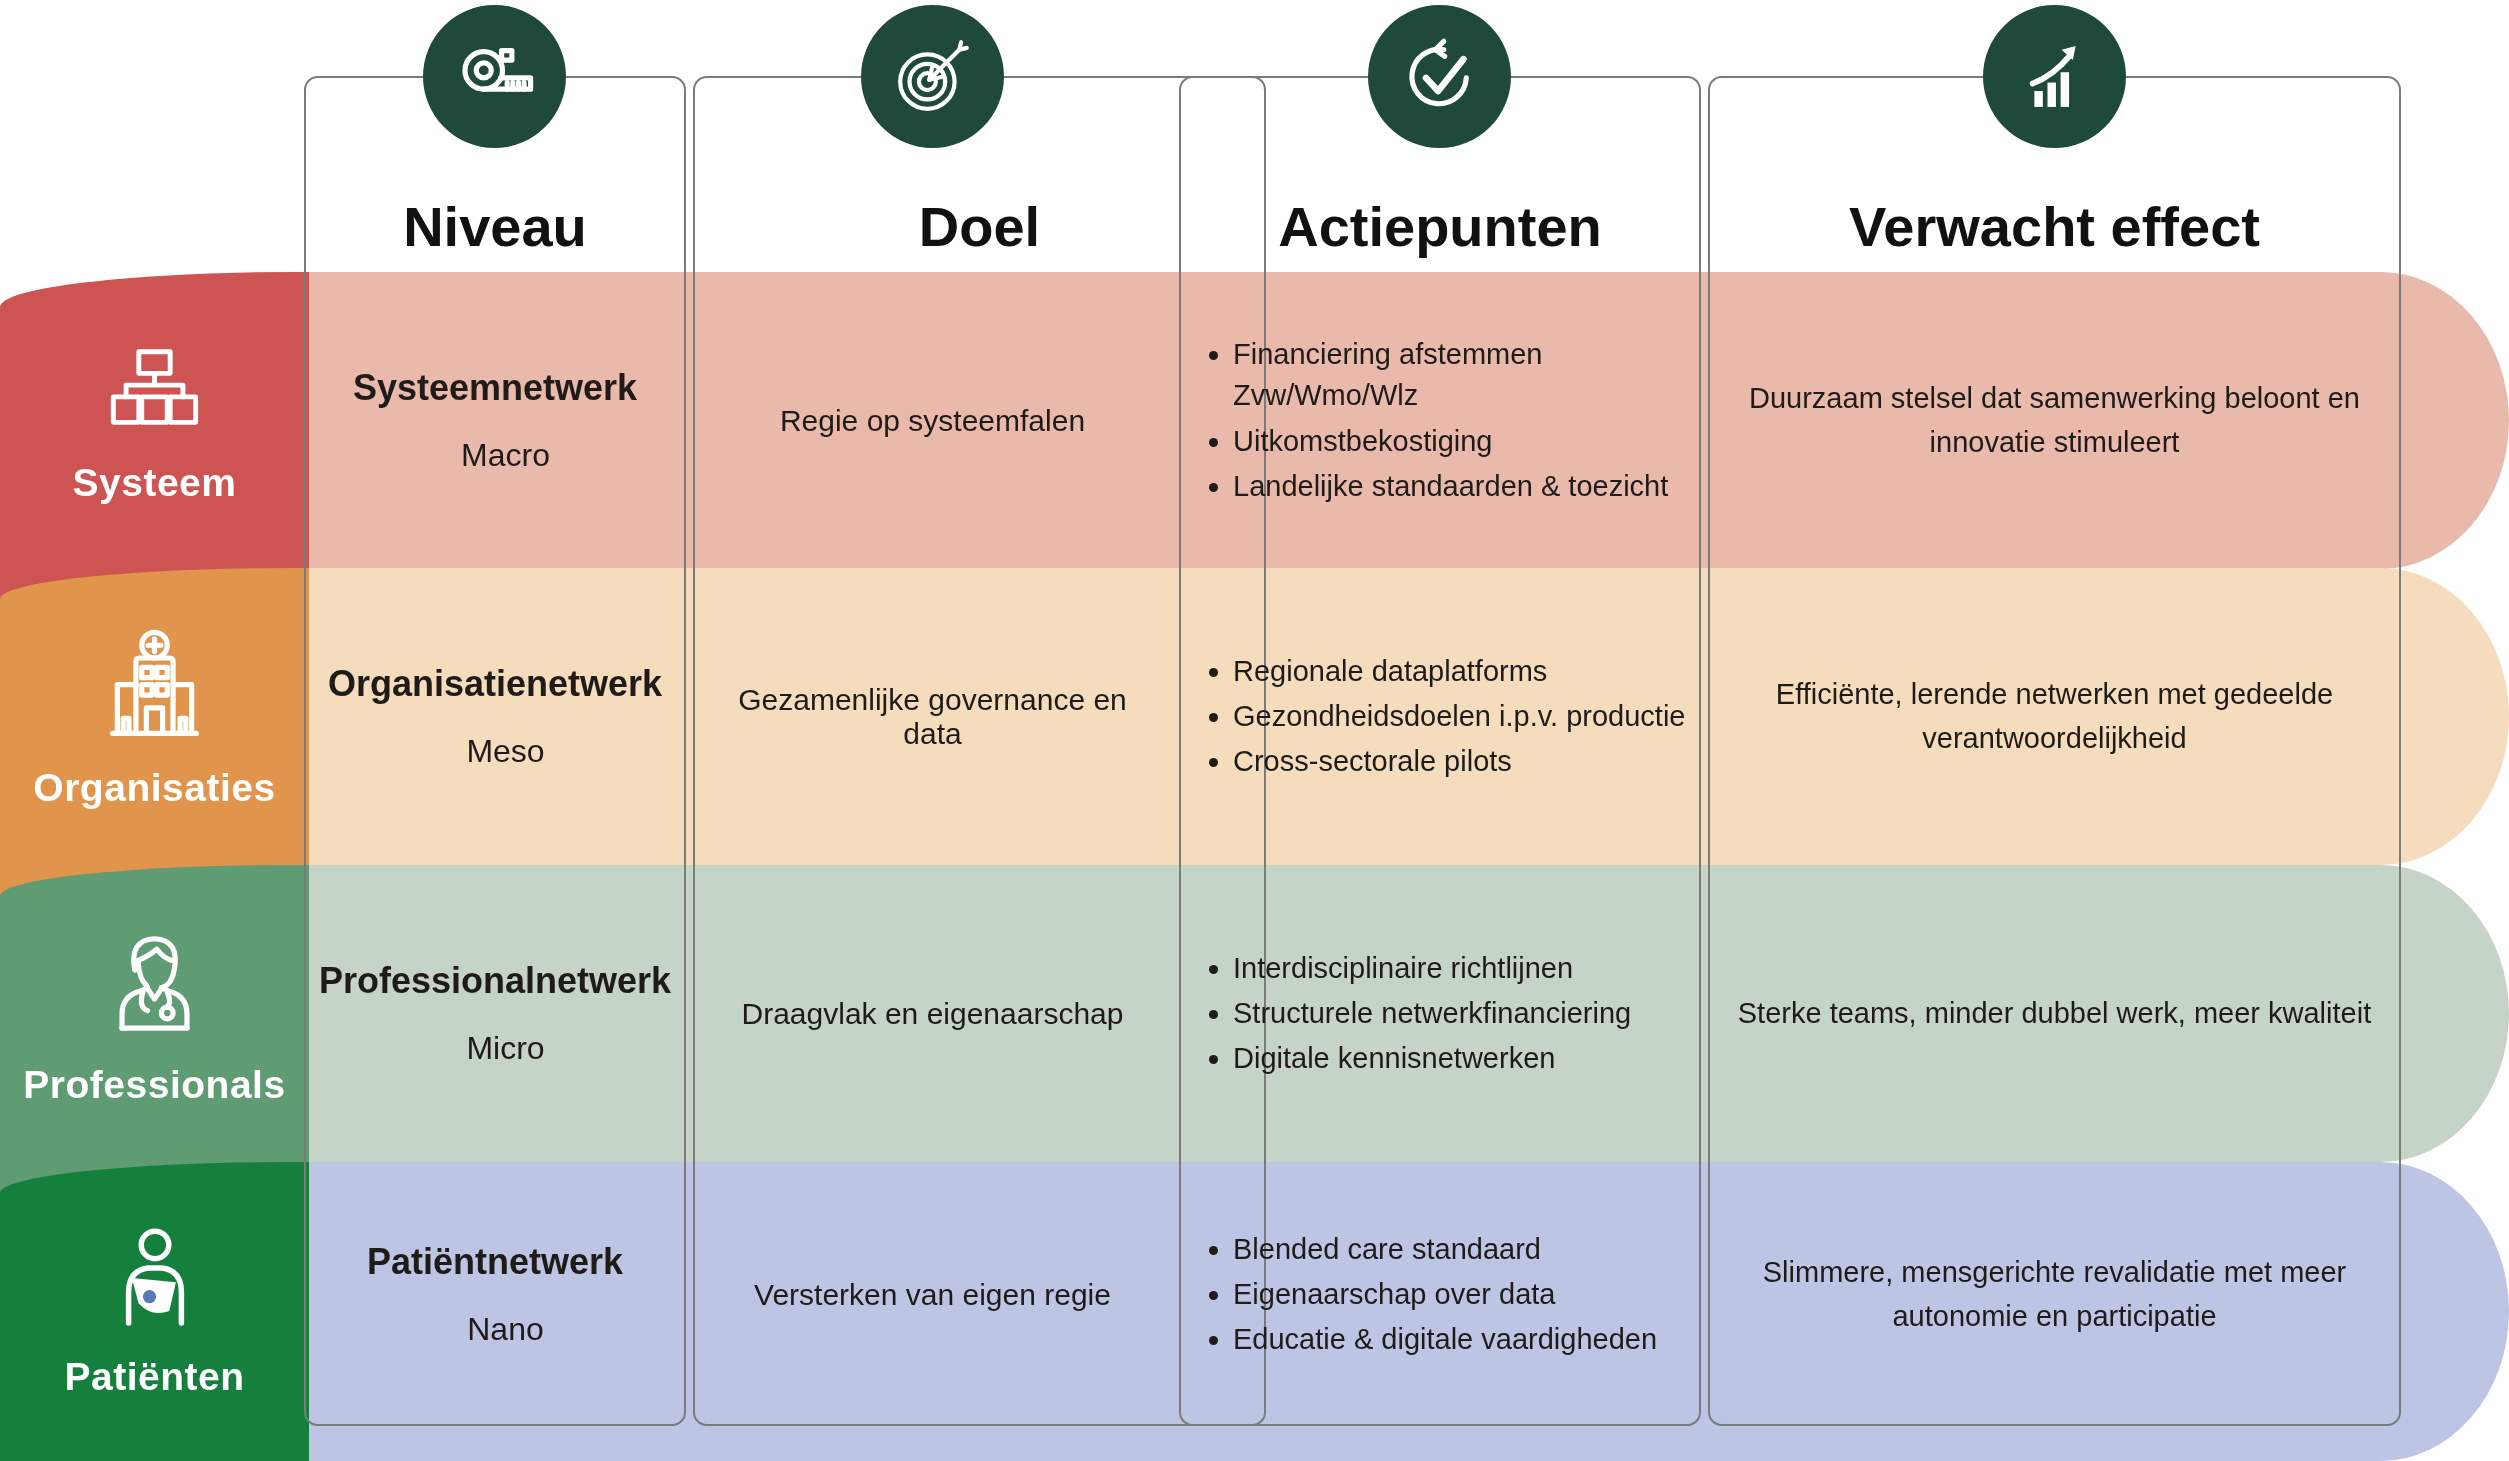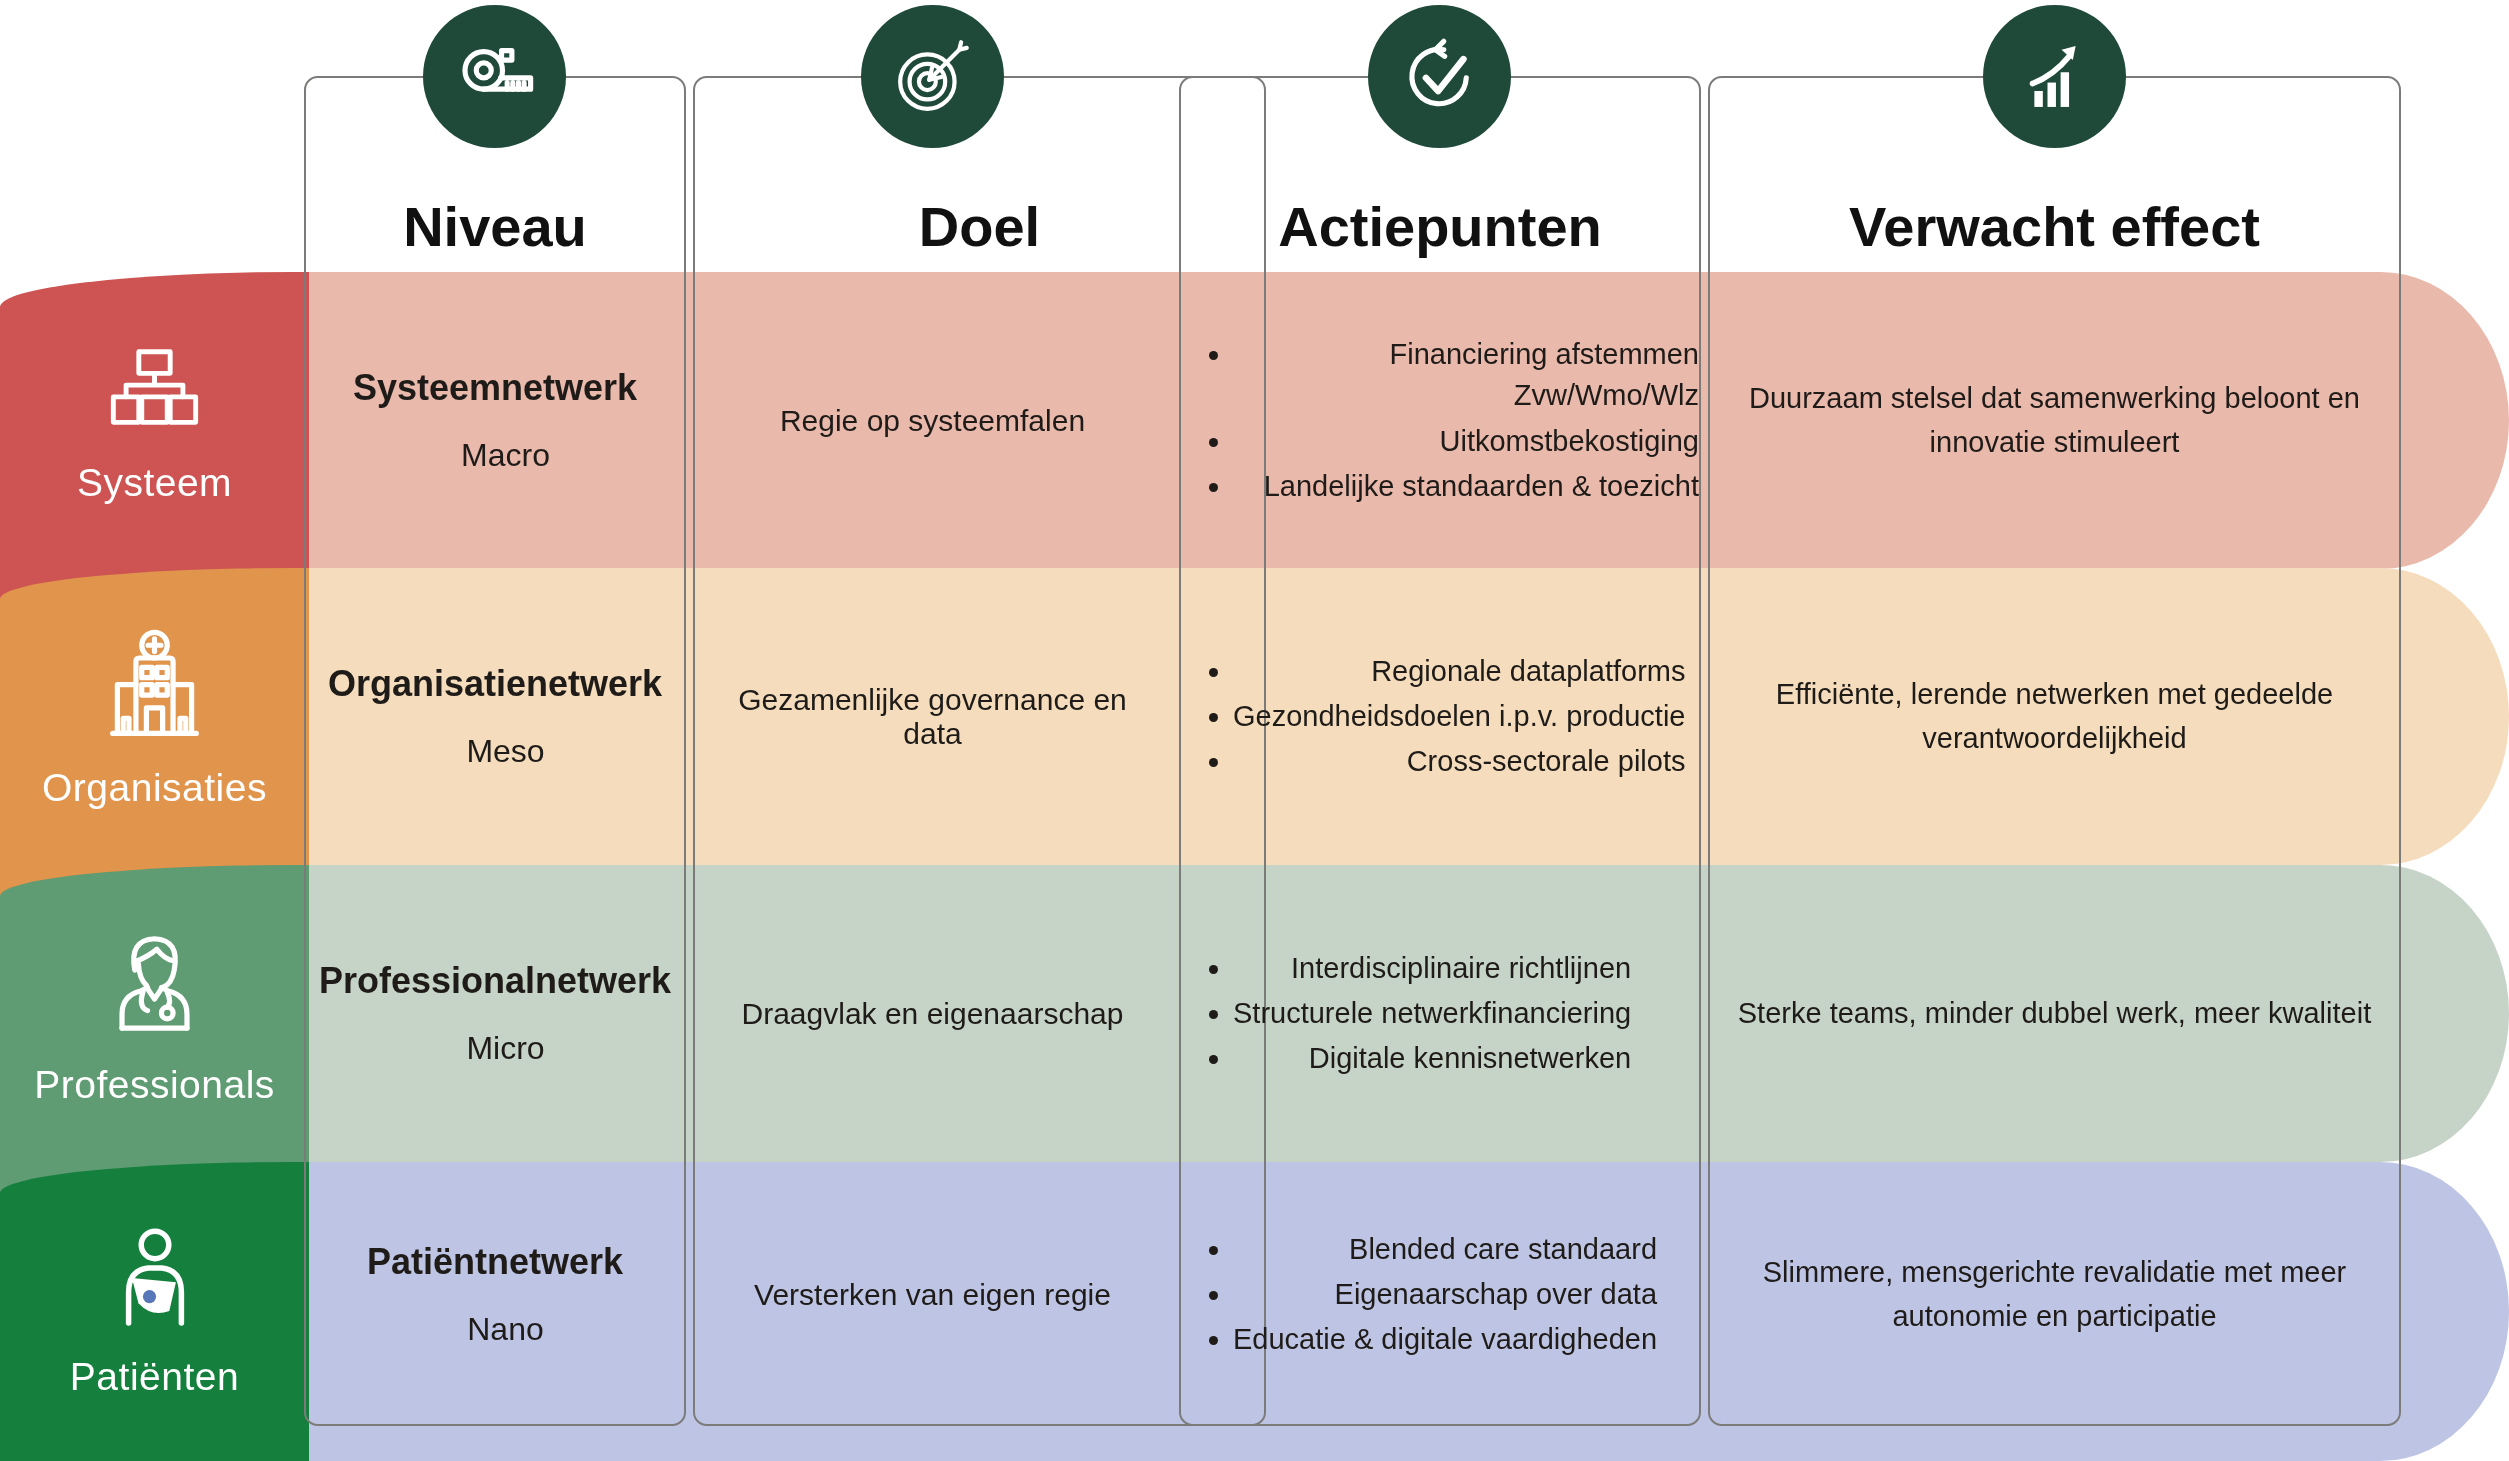--- a/index.html
+++ b/index.html
@@ -15,41 +15,41 @@
   .t2{top:865px;height:297px;background:#c6d3c7;}
   .t3{top:1162px;height:299px;background:#bec5e4;}
   
   .band{position:absolute;left:0;width:309px;display:flex;flex-direction:column;
         align-items:center;justify-content:center;gap:21.6px;padding-bottom:29px;box-sizing:border-box;}
   .band svg{display:block;}
   .b0{top:272px;height:332px;background:#cd5452;z-index:2;border-top-left-radius:294px 35px;}
   .b1{top:568px;height:332px;background:#e0944c;z-index:3;border-top-left-radius:294px 31px;}
   .b2{top:865px;height:332px;background:#5f9b73;z-index:4;border-top-left-radius:294px 31px;}
   .b3{top:1162px;height:299px;background:#15803d;z-index:5;border-top-left-radius:294px 31px;padding-bottom:0;}
-  .band-label{color:#ffffff;font-weight:normal;font-size:39px;letter-spacing:0.5px;}
+  .band-label{color:#ffffff;font-weight:bold;font-size:39px;letter-spacing:0.5px;}
   
   .col{position:absolute;top:76px;height:1350px;box-sizing:border-box;
        border:2.9px solid #7b7b79;border-radius:13.7px;z-index:6;}
   .c0{left:304px;width:382px;}
   .c1{left:693px;width:573px;}
   .c2{left:1179px;width:522px;}
   .c3{left:1708px;width:693px;}
   .col-title{margin-top:116px;text-align:center;font-size:56px;font-weight:bold;color:#111;}
   
   .hicon{position:absolute;top:4.9px;width:143px;height:143px;border-radius:50%;
          background:#1f4a39;z-index:7;display:flex;align-items:center;justify-content:center;}
   .h0{left:423px;} .h1{left:861px;} .h2{left:1368px;} .h3{left:1983px;}
   
   .cell{position:absolute;z-index:6;display:flex;flex-direction:column;
         align-items:center;justify-content:center;box-sizing:border-box;text-align:center;}
   .r0{top:272px;height:297px;} .r1{top:568px;height:297px;}
   .r2{top:865px;height:297px;} .r3{top:1162px;height:265px;}
   .cell.niveau{left:307px;width:376px;gap:27.4px;}
   .cell.doel{left:696px;width:473px;font-size:30px;padding:0 21.6px;}
-  .cell.actie{left:1182px;width:517px;align-items:flex-start;text-align:right;}
+  .cell.actie{left:1182px;width:517px;align-items:flex-start;text-align:left;}
   .cell.verwacht{left:1711px;width:687px;font-size:29px;line-height:1.5;padding:0 23.5px;}
   .niveau-title{font-size:36px;font-weight:bold;}
   .niveau-sub{font-size:32px;margin-left:21px;}
   .cell.actie ul{margin:0;padding-left:51px;font-size:29px;line-height:1.42;}
   .cell.actie li{margin:3.9px 0;}
   svg.line{stroke:#fff;fill:none;stroke-linecap:round;stroke-linejoin:round;}
 </style>
 </head>
 <body>
 

